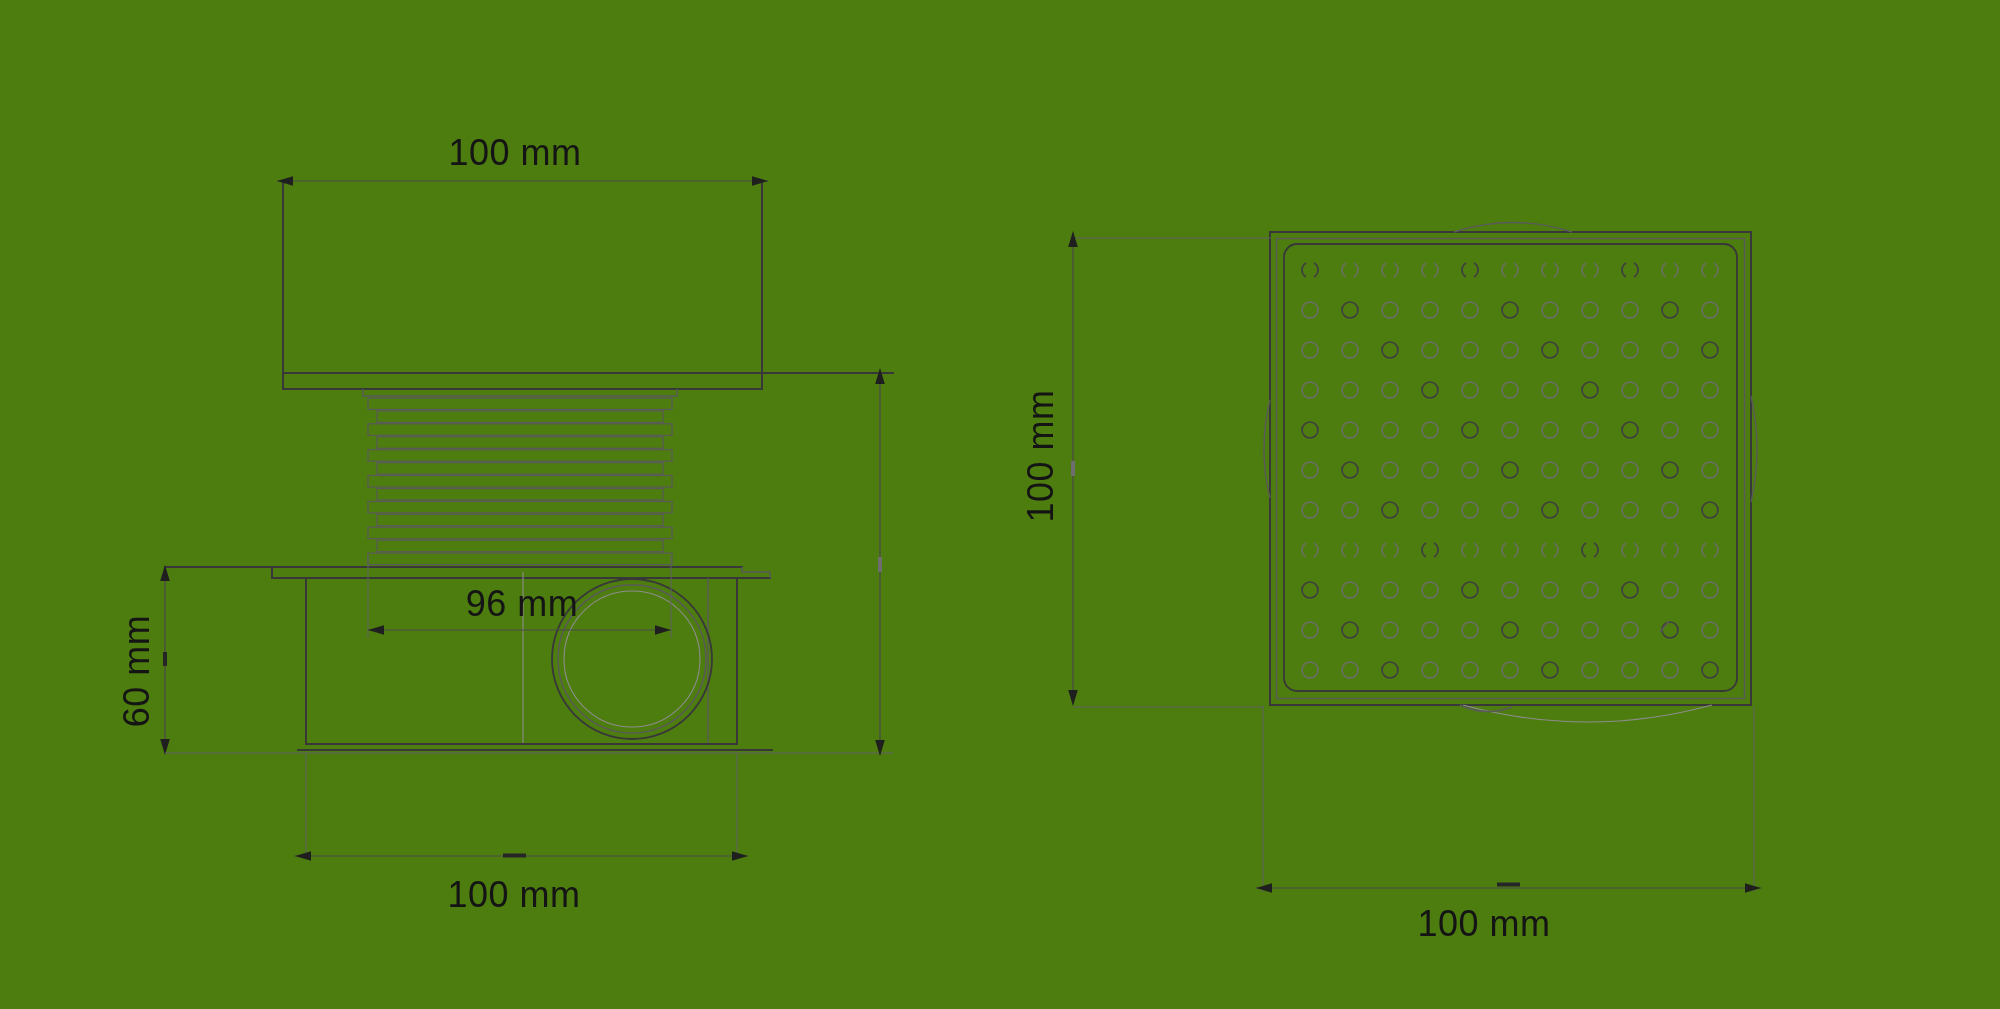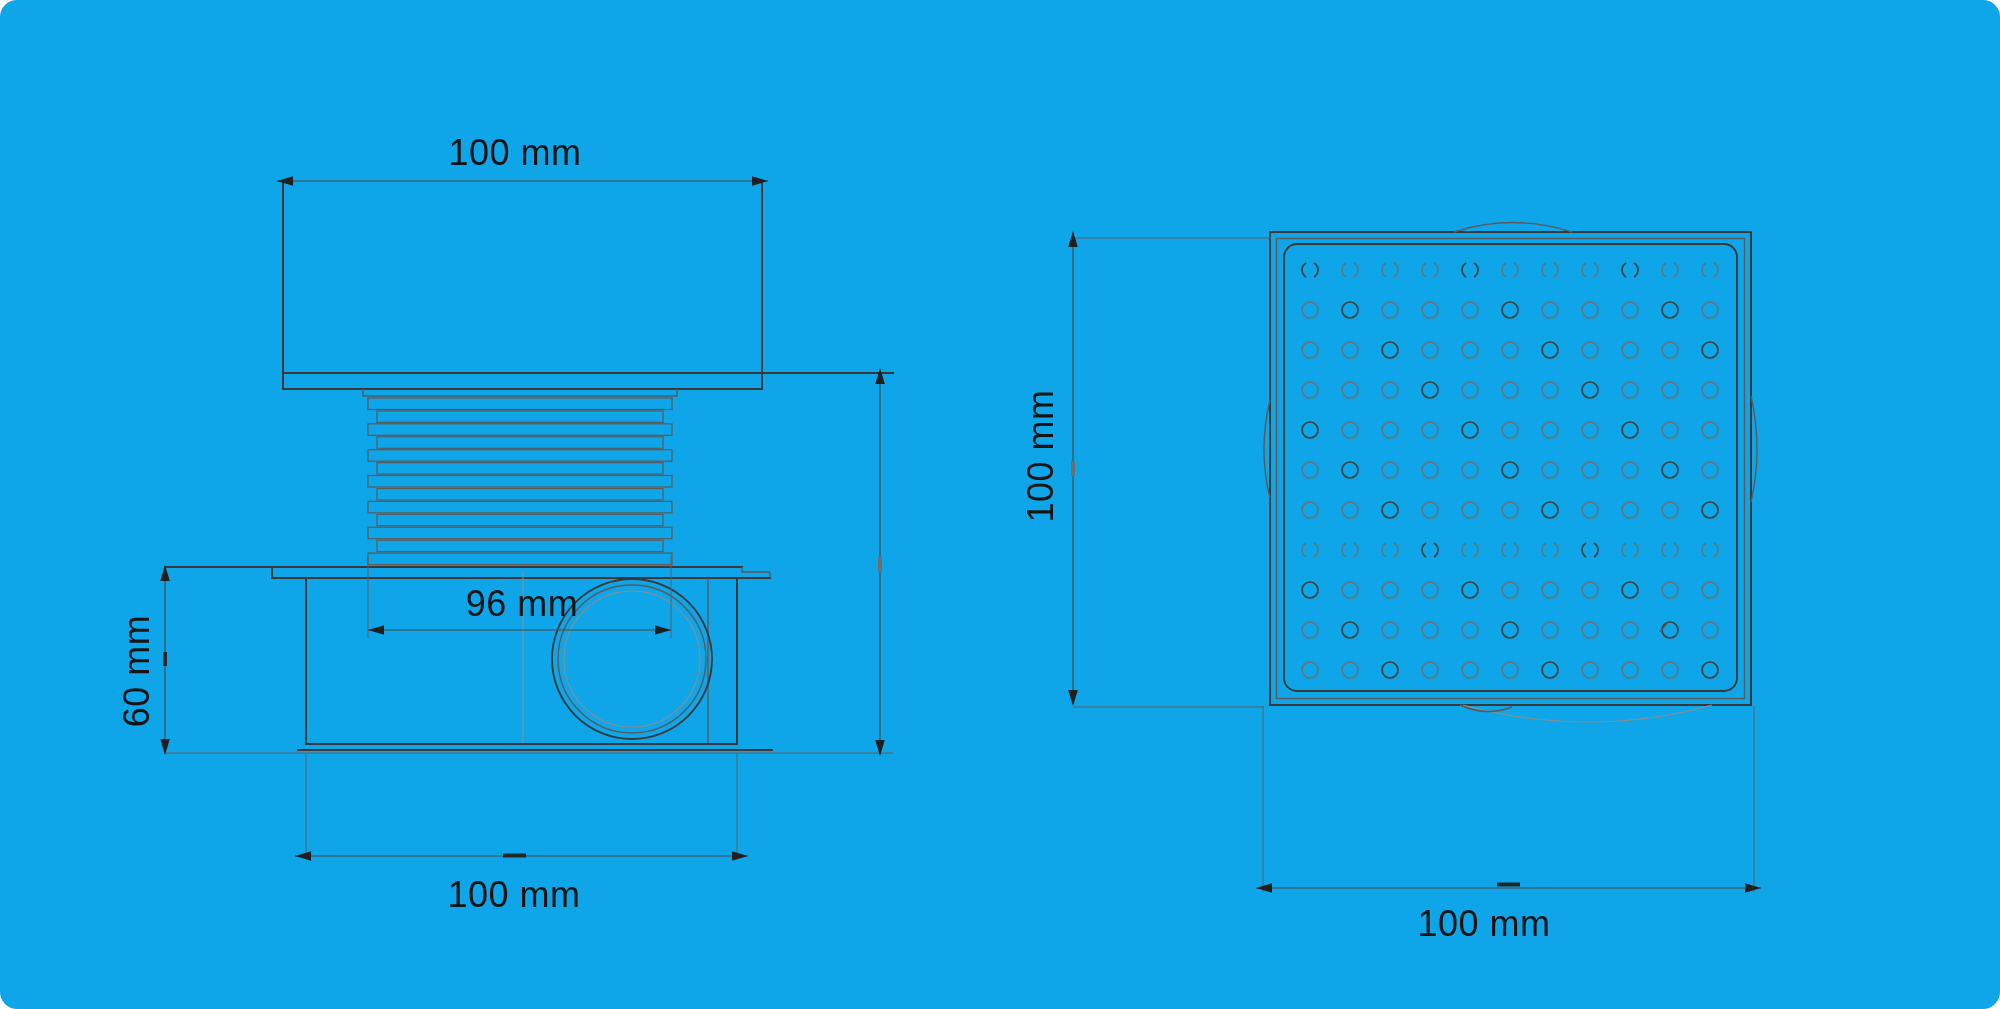--- a/index.html
+++ b/index.html
@@ -1,22 +1,21 @@
 <!DOCTYPE html>
 <html><head>
 <meta charset="utf-8">
 <style>
   html,body { margin:0; padding:0; background:#ffffff; }
   .canvas {
     position:relative;
     width:2000px; height:1009px;
-    background:#0ea5e9;
+    background:#4d7c0f;
     font-family:"Liberation Sans", sans-serif;
     overflow:hidden;
-    border-radius:17px;
   }
   svg { display:block; }
 
   .ln-main  { stroke:#383838; stroke-width:2;   fill:none; stroke-linecap:square; }
   .ln-med   { stroke:#5a5a5a; stroke-width:1.4; fill:none; }
   .ln-light { stroke:#8d8d8d; stroke-width:1.1; fill:none; }
   .ln-dim   { stroke:#4a4a4a; stroke-width:1.2; fill:none; }
   .ln-ext   { stroke:#606060; stroke-width:1;   fill:none; }
   .arrow    { fill:#1f1f1f; stroke:none; }
   .tick     { stroke:#262626; stroke-width:4;   fill:none; }

